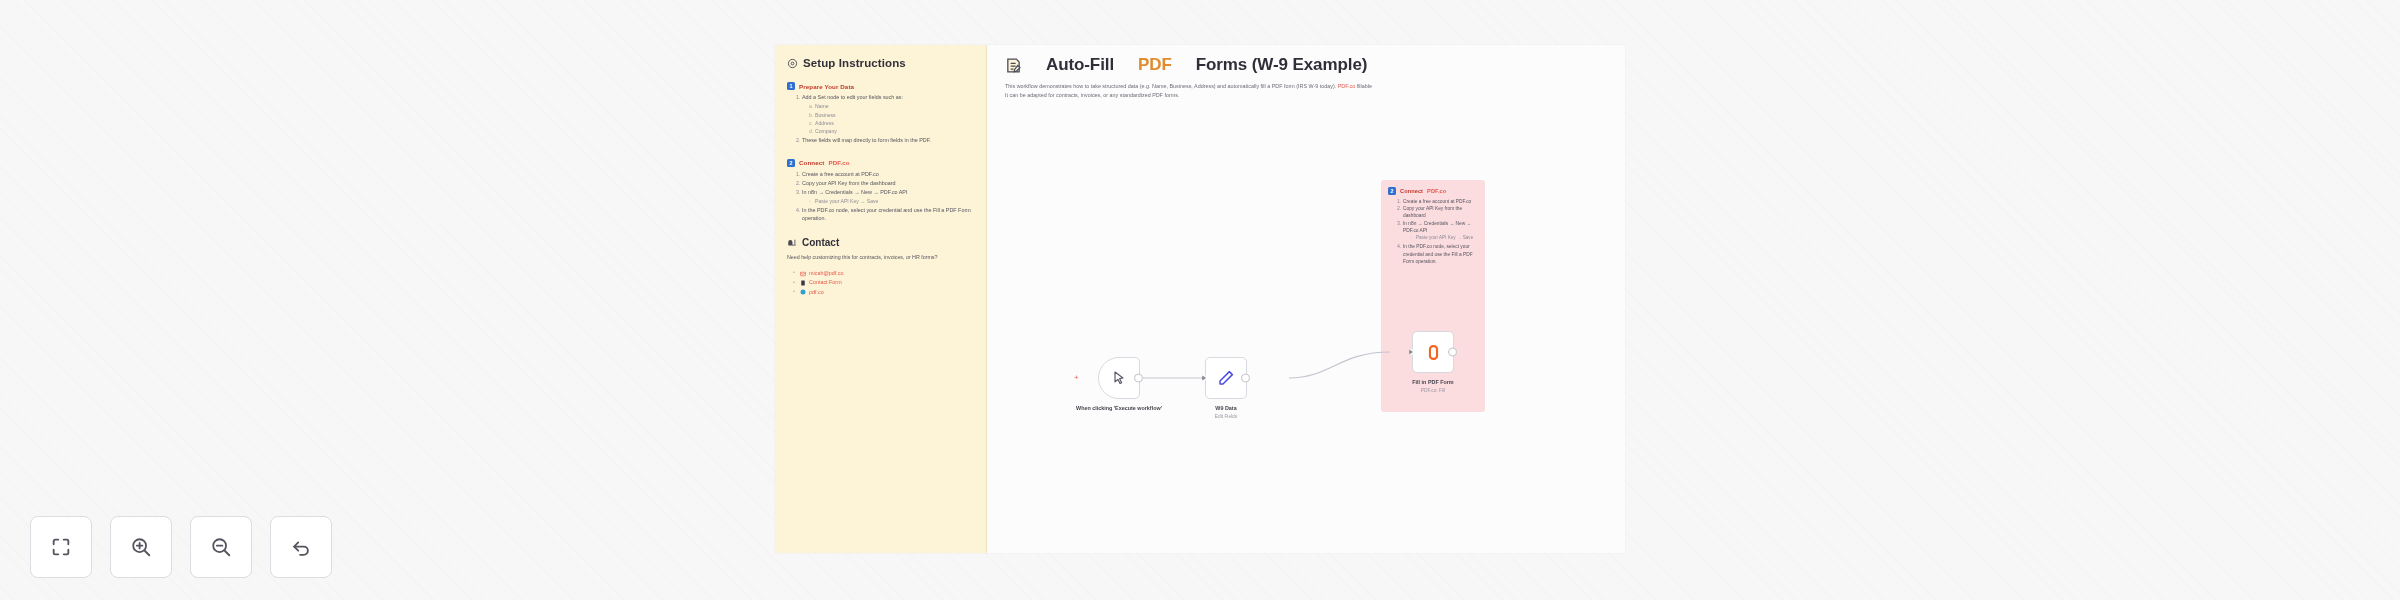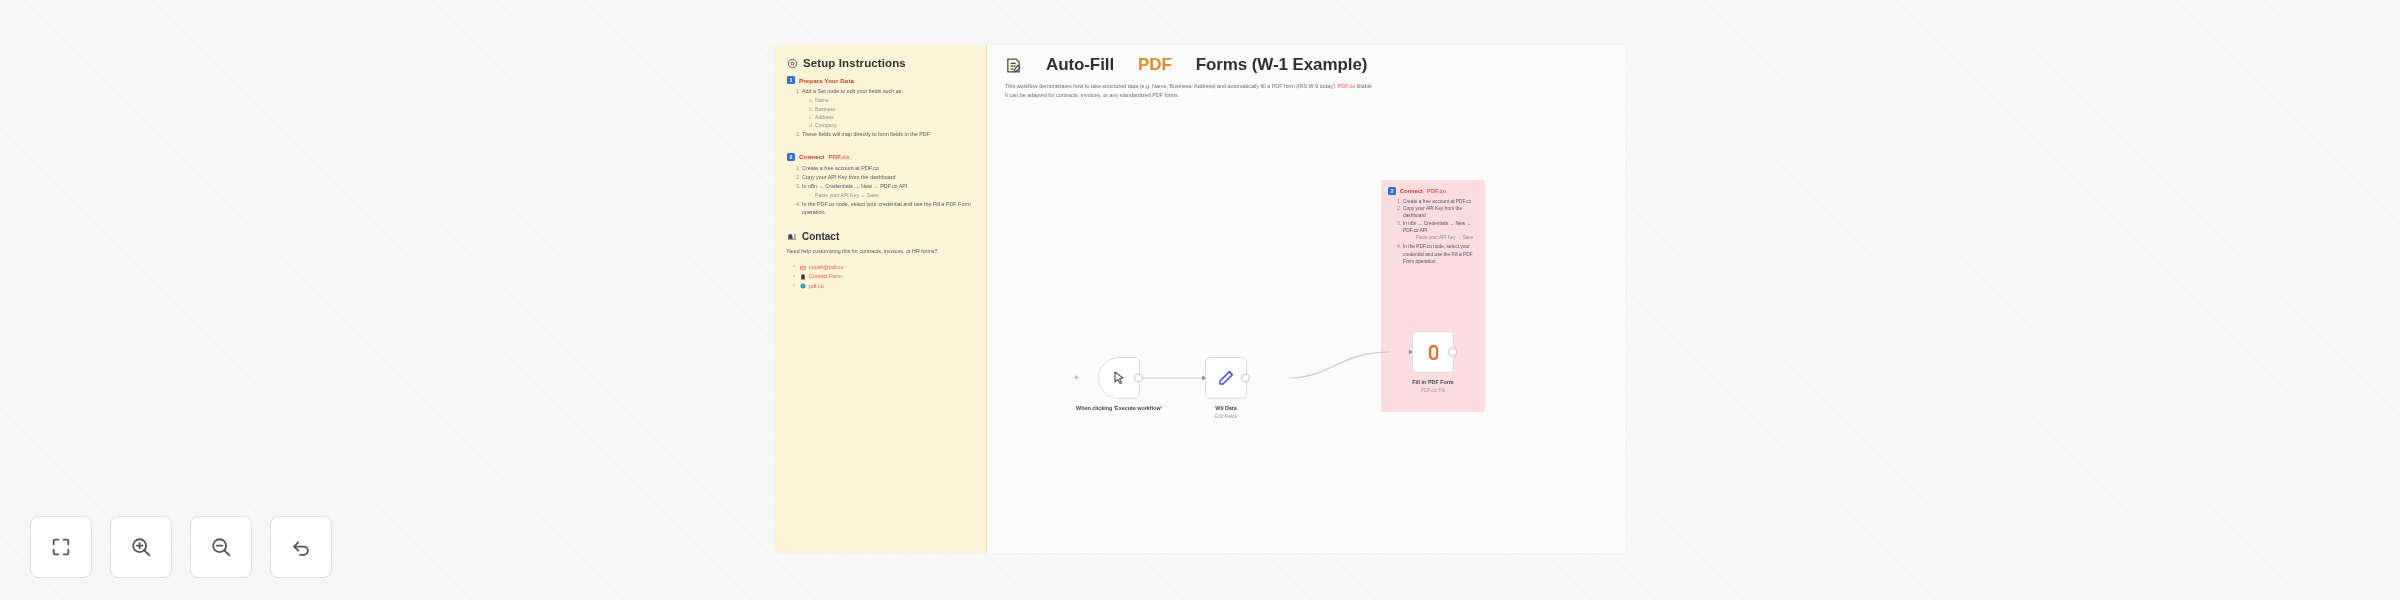--- a/index.html
+++ b/index.html
@@ -47,21 +47,21 @@
     color: #3c3c46;
   }
 
   .sticky-title {
     display: flex;
     align-items: center;
     gap: 5px;
     font-size: 11.5px;
     font-weight: 700;
     color: #31313a;
-    margin-bottom: 7px;
+    margin-bottom: 13px;
     letter-spacing: 0.1px;
   }
   .sticky-title .ticon { flex: 0 0 auto; display:block; }
 
   .sec-head {
     display: flex;
     align-items: center;
     gap: 4px;
     font-size: 6.2px;
     font-weight: 700;
@@ -388,21 +388,21 @@
     <div class="doc-title">
       <span>
         <svg width="17" height="17" viewBox="0 0 24 24" fill="none" stroke="#4a4a55" stroke-width="1.8">
           <path d="M4 3h12l4 4v14H4z" fill="#fdf3d7"></path>
           <path d="M8 9h7M8 13h7M8 17h4"></path>
           <path d="M18 12l3 3-5 5-3 .6.6-3z" fill="#fff"></path>
         </svg>
       </span>
       <span>Auto-Fill </span>
         <span class="tpart-orange">PDF</span>
-        <span> Forms (W-1 Example)</span>
+        <span> Forms (W-9 Example)</span>
     </div>
     <div class="doc-desc">
       <span>This workflow demonstrates how to take structured data (e.g. Name, Business, Address) and automatically fill a PDF form (IRS W-9 today). </span><span class="hl">PDF.co</span><span> fillable </span><br>
       <span>It can be adapted for contracts, invoices, or any standardized PDF forms.</span>
     </div>
   </div>
 
   <div class="sticky-pink">
     <div class="sec-head">
       <span class="numbox">2</span>

